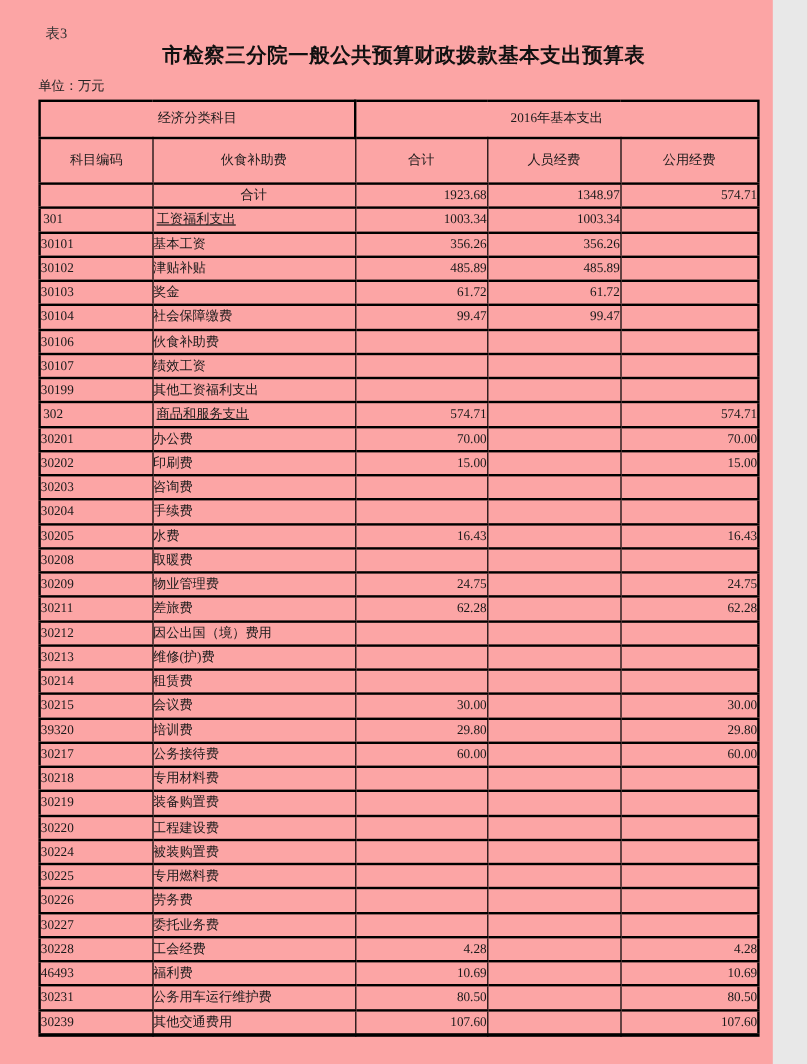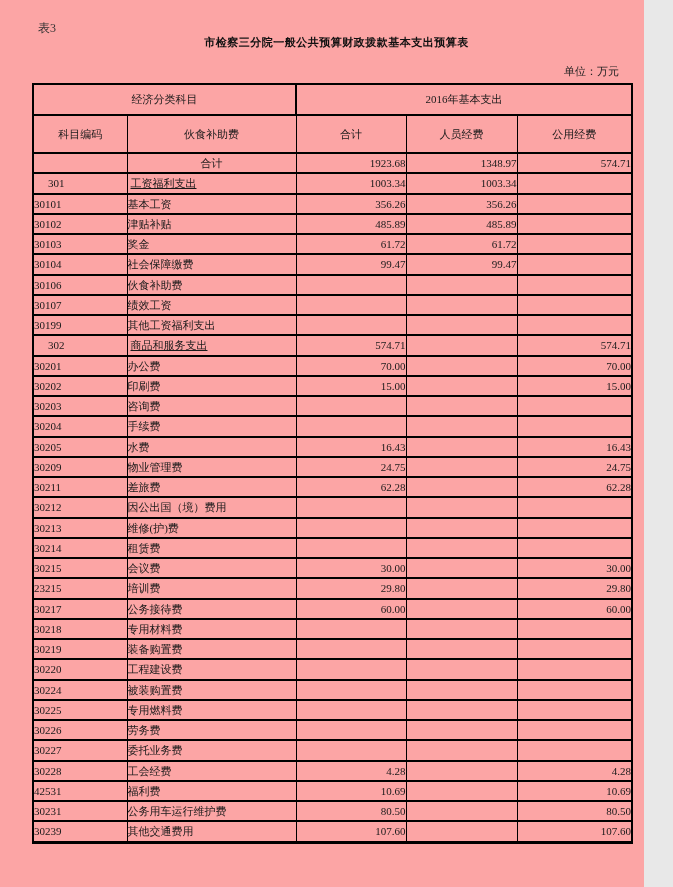--- a/index.html
+++ b/index.html
@@ -21,31 +21,31 @@
     top: 20px;
     font-size: 12px;
     color: #333;
   }
   .doc-title {
     position: absolute;
     left: 0;
     top: 35px;
     width: 673px;
     text-align: center;
-    font-size: 11px;
+    font-size: 17px;
     font-weight: bold;
     letter-spacing: 0.5px;
     color: #111;
   }
   .unit-label {
     position: absolute;
-    left: 20px;
+    left: 32px;
     top: 64px;
     width: 599px;
-    text-align: right;
+    text-align: left;
     font-size: 11px;
     color: #222;
   }
   table.budget {
     position: absolute;
     left: 32px;
     top: 83px;
     width: 599px;
     border-collapse: collapse;
     table-layout: fixed;
@@ -68,21 +68,21 @@
     vertical-align: middle;
   }
   tr.hrow1 th { height: 29px; }
   tr.hrow2 th { height: 36px; border-bottom-width: 2px; }
   tr.hrow1 th.group-left { border-right-width: 2px; }
   tr.hrow1 th.group-right { border-left-width: 2px; }
   table.budget tbody td { height: 18.25px; vertical-align: middle; }
   td.cell-code { text-align: left; padding-left: 13px; }
   td.cell-name { text-align: left; padding-left: 15px; }
   td.cell-num  { text-align: right; padding-right: 3px; }
-  tr.row-group td.cell-code { padding-left: 14px; }
+  tr.row-group td.cell-code { padding-left: 2px; }
   tr.row-group td.cell-name { padding-left: 3px; text-decoration: underline; }
   tr.row-total td.cell-name { text-align: center; padding-left: 0; }
 </style>
 </head>
 <body>
 
 <div class="page">
 
   <div class="sheet-tag">表3</div>
 
@@ -211,20 +211,27 @@
           <td class="cell-num cell-public"></td>
         </tr>
         <tr class="row-item">
           <td class="cell-code">30205</td>
           <td class="cell-name">水费</td>
           <td class="cell-num cell-total">16.43</td>
           <td class="cell-num cell-personnel"></td>
           <td class="cell-num cell-public">16.43</td>
         </tr>
         <tr class="row-item">
+          <td class="cell-code">30208</td>
+          <td class="cell-name">取暖费</td>
+          <td class="cell-num cell-total"></td>
+          <td class="cell-num cell-personnel"></td>
+          <td class="cell-num cell-public"></td>
+        </tr>
+        <tr class="row-item">
           <td class="cell-code">30209</td>
           <td class="cell-name">物业管理费</td>
           <td class="cell-num cell-total">24.75</td>
           <td class="cell-num cell-personnel"></td>
           <td class="cell-num cell-public">24.75</td>
         </tr>
         <tr class="row-item">
           <td class="cell-code">30211</td>
           <td class="cell-name">差旅费</td>
           <td class="cell-num cell-total">62.28</td>
@@ -253,21 +260,21 @@
           <td class="cell-num cell-public"></td>
         </tr>
         <tr class="row-item">
           <td class="cell-code">30215</td>
           <td class="cell-name">会议费</td>
           <td class="cell-num cell-total">30.00</td>
           <td class="cell-num cell-personnel"></td>
           <td class="cell-num cell-public">30.00</td>
         </tr>
         <tr class="row-item">
-          <td class="cell-code">23215</td>
+          <td class="cell-code">39320</td>
           <td class="cell-name">培训费</td>
           <td class="cell-num cell-total">29.80</td>
           <td class="cell-num cell-personnel"></td>
           <td class="cell-num cell-public">29.80</td>
         </tr>
         <tr class="row-item">
           <td class="cell-code">30217</td>
           <td class="cell-name">公务接待费</td>
           <td class="cell-num cell-total">60.00</td>
           <td class="cell-num cell-personnel"></td>
@@ -323,21 +330,21 @@
           <td class="cell-num cell-public"></td>
         </tr>
         <tr class="row-item">
           <td class="cell-code">30228</td>
           <td class="cell-name">工会经费</td>
           <td class="cell-num cell-total">4.28</td>
           <td class="cell-num cell-personnel"></td>
           <td class="cell-num cell-public">4.28</td>
         </tr>
         <tr class="row-item">
-          <td class="cell-code">42531</td>
+          <td class="cell-code">46493</td>
           <td class="cell-name">福利费</td>
           <td class="cell-num cell-total">10.69</td>
           <td class="cell-num cell-personnel"></td>
           <td class="cell-num cell-public">10.69</td>
         </tr>
         <tr class="row-item">
           <td class="cell-code">30231</td>
           <td class="cell-name">公务用车运行维护费</td>
           <td class="cell-num cell-total">80.50</td>
           <td class="cell-num cell-personnel"></td>

